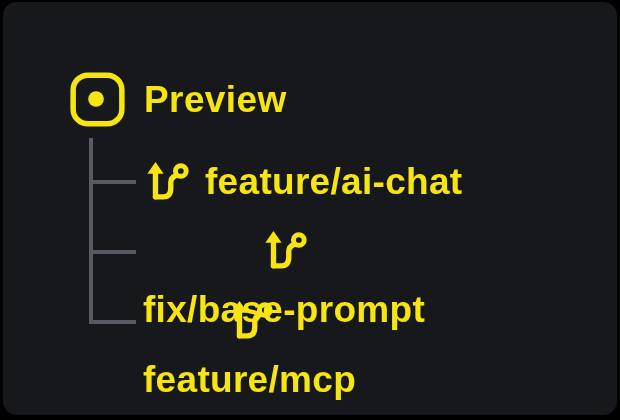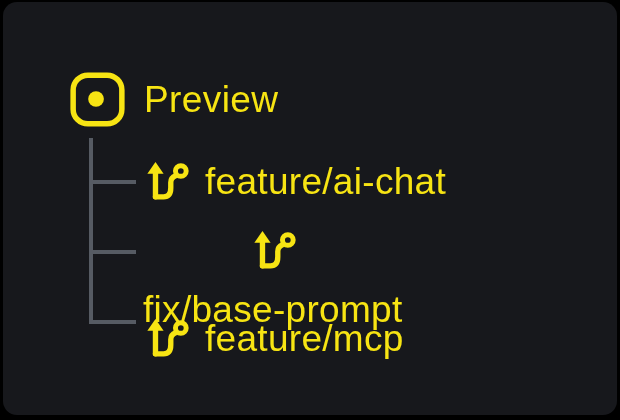--- a/index.html
+++ b/index.html
@@ -26,34 +26,34 @@
     display: flex;
     align-items: center;
     color: var(--accent);
     white-space: nowrap;
   }
   .row-root {
     left: 67px; top: 70px; height: 55px; gap: 19px;
   }
   .row-root .label {
     font-size: 37px;
-    font-weight: 400;
+    font-weight: 700;
     letter-spacing: 0.4px;
   }
   .row-branch {
     left: 140px; height: 46px; gap: 16px;
   }
   .row-branch .label {
     font-size: 37px;
-    font-weight: 400;
+    font-weight: 700;
     letter-spacing: 0.3px;
   }
   .row-branch-0 { top: 157px; }
   .row-branch-1 { top: 227px; flex-direction: column; }
-  .row-branch-2 { top: 314px; }
+  .row-branch-2 { top: 297px; flex-direction: column; }
   .icon-root { width: 55px; height: 55px; display: block; }
   .icon-branch { width: 46px; height: 44px; display: block; }
   .tree-line { position: absolute; background: var(--line); }
   .tree-vert  { left: 86px; top: 136px; width: 4px; height: 186px; }
   .tree-tick  { left: 86px; width: 47px; height: 4px; }
   .tree-tick-0 { top: 178px; }
   .tree-tick-1 { top: 248px; }
   .tree-tick-2 { top: 318px; }
   svg { color: var(--accent); }
 </style>

